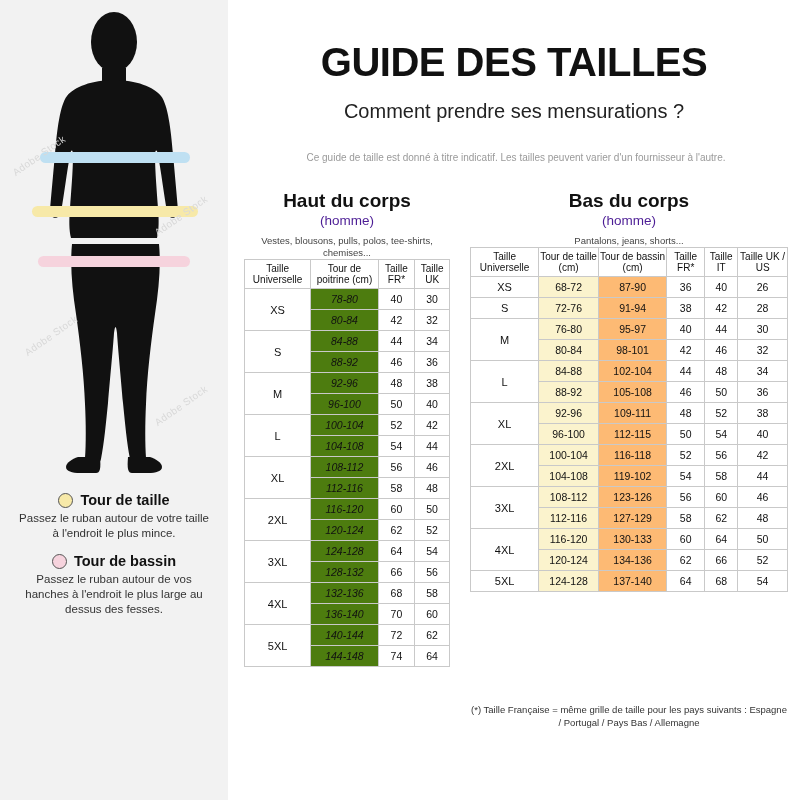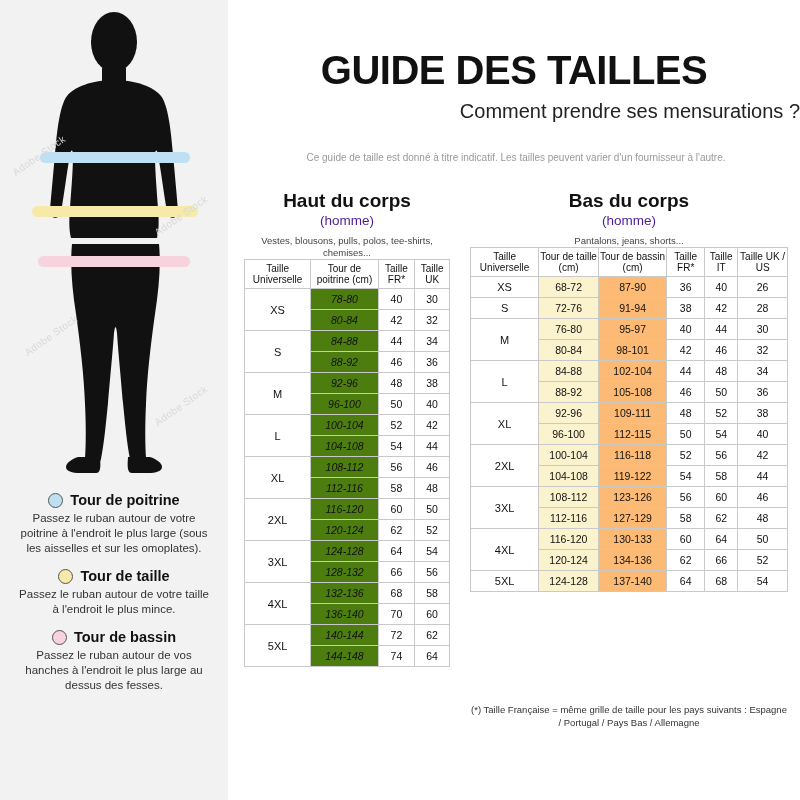--- a/index.html
+++ b/index.html
@@ -44,25 +44,25 @@
   .legend-head { display:flex; align-items:center; justify-content:center; gap:7px; }
   .legend-dot { width:15px; height:15px; border-radius:50%; border:1.5px solid #555; display:inline-block; }
   .dot-chest { background:#bfe0f2; }
   .dot-waist { background:#f7e9a8; }
   .dot-hip   { background:#f6d3dd; }
   .legend-title { font-size:14.5px; font-weight:bold; color:#111; }
   .legend-text { font-size:11.5px; line-height:15px; color:#333; margin-top:3px; padding:0 6px; }
 
   
   #main-title {
-    position:absolute; left:228px; top:48px; width:572px; text-align:center;
+    position:absolute; left:228px; top:40px; width:572px; text-align:center;
     font-size:40px; font-weight:bold; letter-spacing:-.5px; color:#111;
   }
   #sub-title {
-    position:absolute; left:228px; top:100px; width:572px; text-align:right;
+    position:absolute; left:228px; top:100px; width:572px; text-align:center;
     font-size:20px; color:#222;
   }
   #disclaimer {
     position:absolute; left:238px; top:152px; width:556px; text-align:center;
     font-size:10px; color:#9a9a9a;
   }
 
   
   .col { position:absolute; top:190px; }
   #col-top    { left:236px; width:214px;padding-left:8px; }
@@ -142,27 +142,20 @@
 
     <div class="wm" style="left:8px; top:150px;">Adobe Stock</div>
     <div class="wm" style="left:150px; top:210px;">Adobe Stock</div>
     <div class="wm" style="left:20px; top:330px;">Adobe Stock</div>
     <div class="wm" style="left:150px; top:400px;">Adobe Stock</div>
   </div>
 
   <div id="legend">
     <div class="legend-block">
       <div class="legend-head">
-        <span class="legend-dot dot-chest"></span>
-        <span class="legend-title">Tour de poitrine</span>
-      </div>
-      <div class="legend-text">Passez le ruban autour de votre poitrine à l'endroit le plus large (sous les aisselles et sur les omoplates).</div>
-    </div>
-    <div class="legend-block">
-      <div class="legend-head">
         <span class="legend-dot dot-waist"></span>
         <span class="legend-title">Tour de taille</span>
       </div>
       <div class="legend-text">Passez le ruban autour de votre taille à l'endroit le plus mince.</div>
     </div>
     <div class="legend-block">
       <div class="legend-head">
         <span class="legend-dot dot-hip"></span>
         <span class="legend-title">Tour de bassin</span>
       </div>
@@ -372,21 +365,21 @@
         <tr>
           <td class="size-cell" rowspan="2">2XL</td>
           <td class="bg-yellow">100-104</td>
           <td class="bg-pink">116-118</td>
           <td>52</td>
           <td>56</td>
           <td>42</td>
         </tr>
         <tr>
           <td class="bg-yellow">104-108</td>
-          <td class="bg-pink">119-122</td>
+          <td class="bg-pink">119-102</td>
           <td>54</td>
           <td>58</td>
           <td>44</td>
         </tr>
         <tr>
           <td class="size-cell" rowspan="2">3XL</td>
           <td class="bg-yellow">108-112</td>
           <td class="bg-pink">123-126</td>
           <td>56</td>
           <td>60</td>

